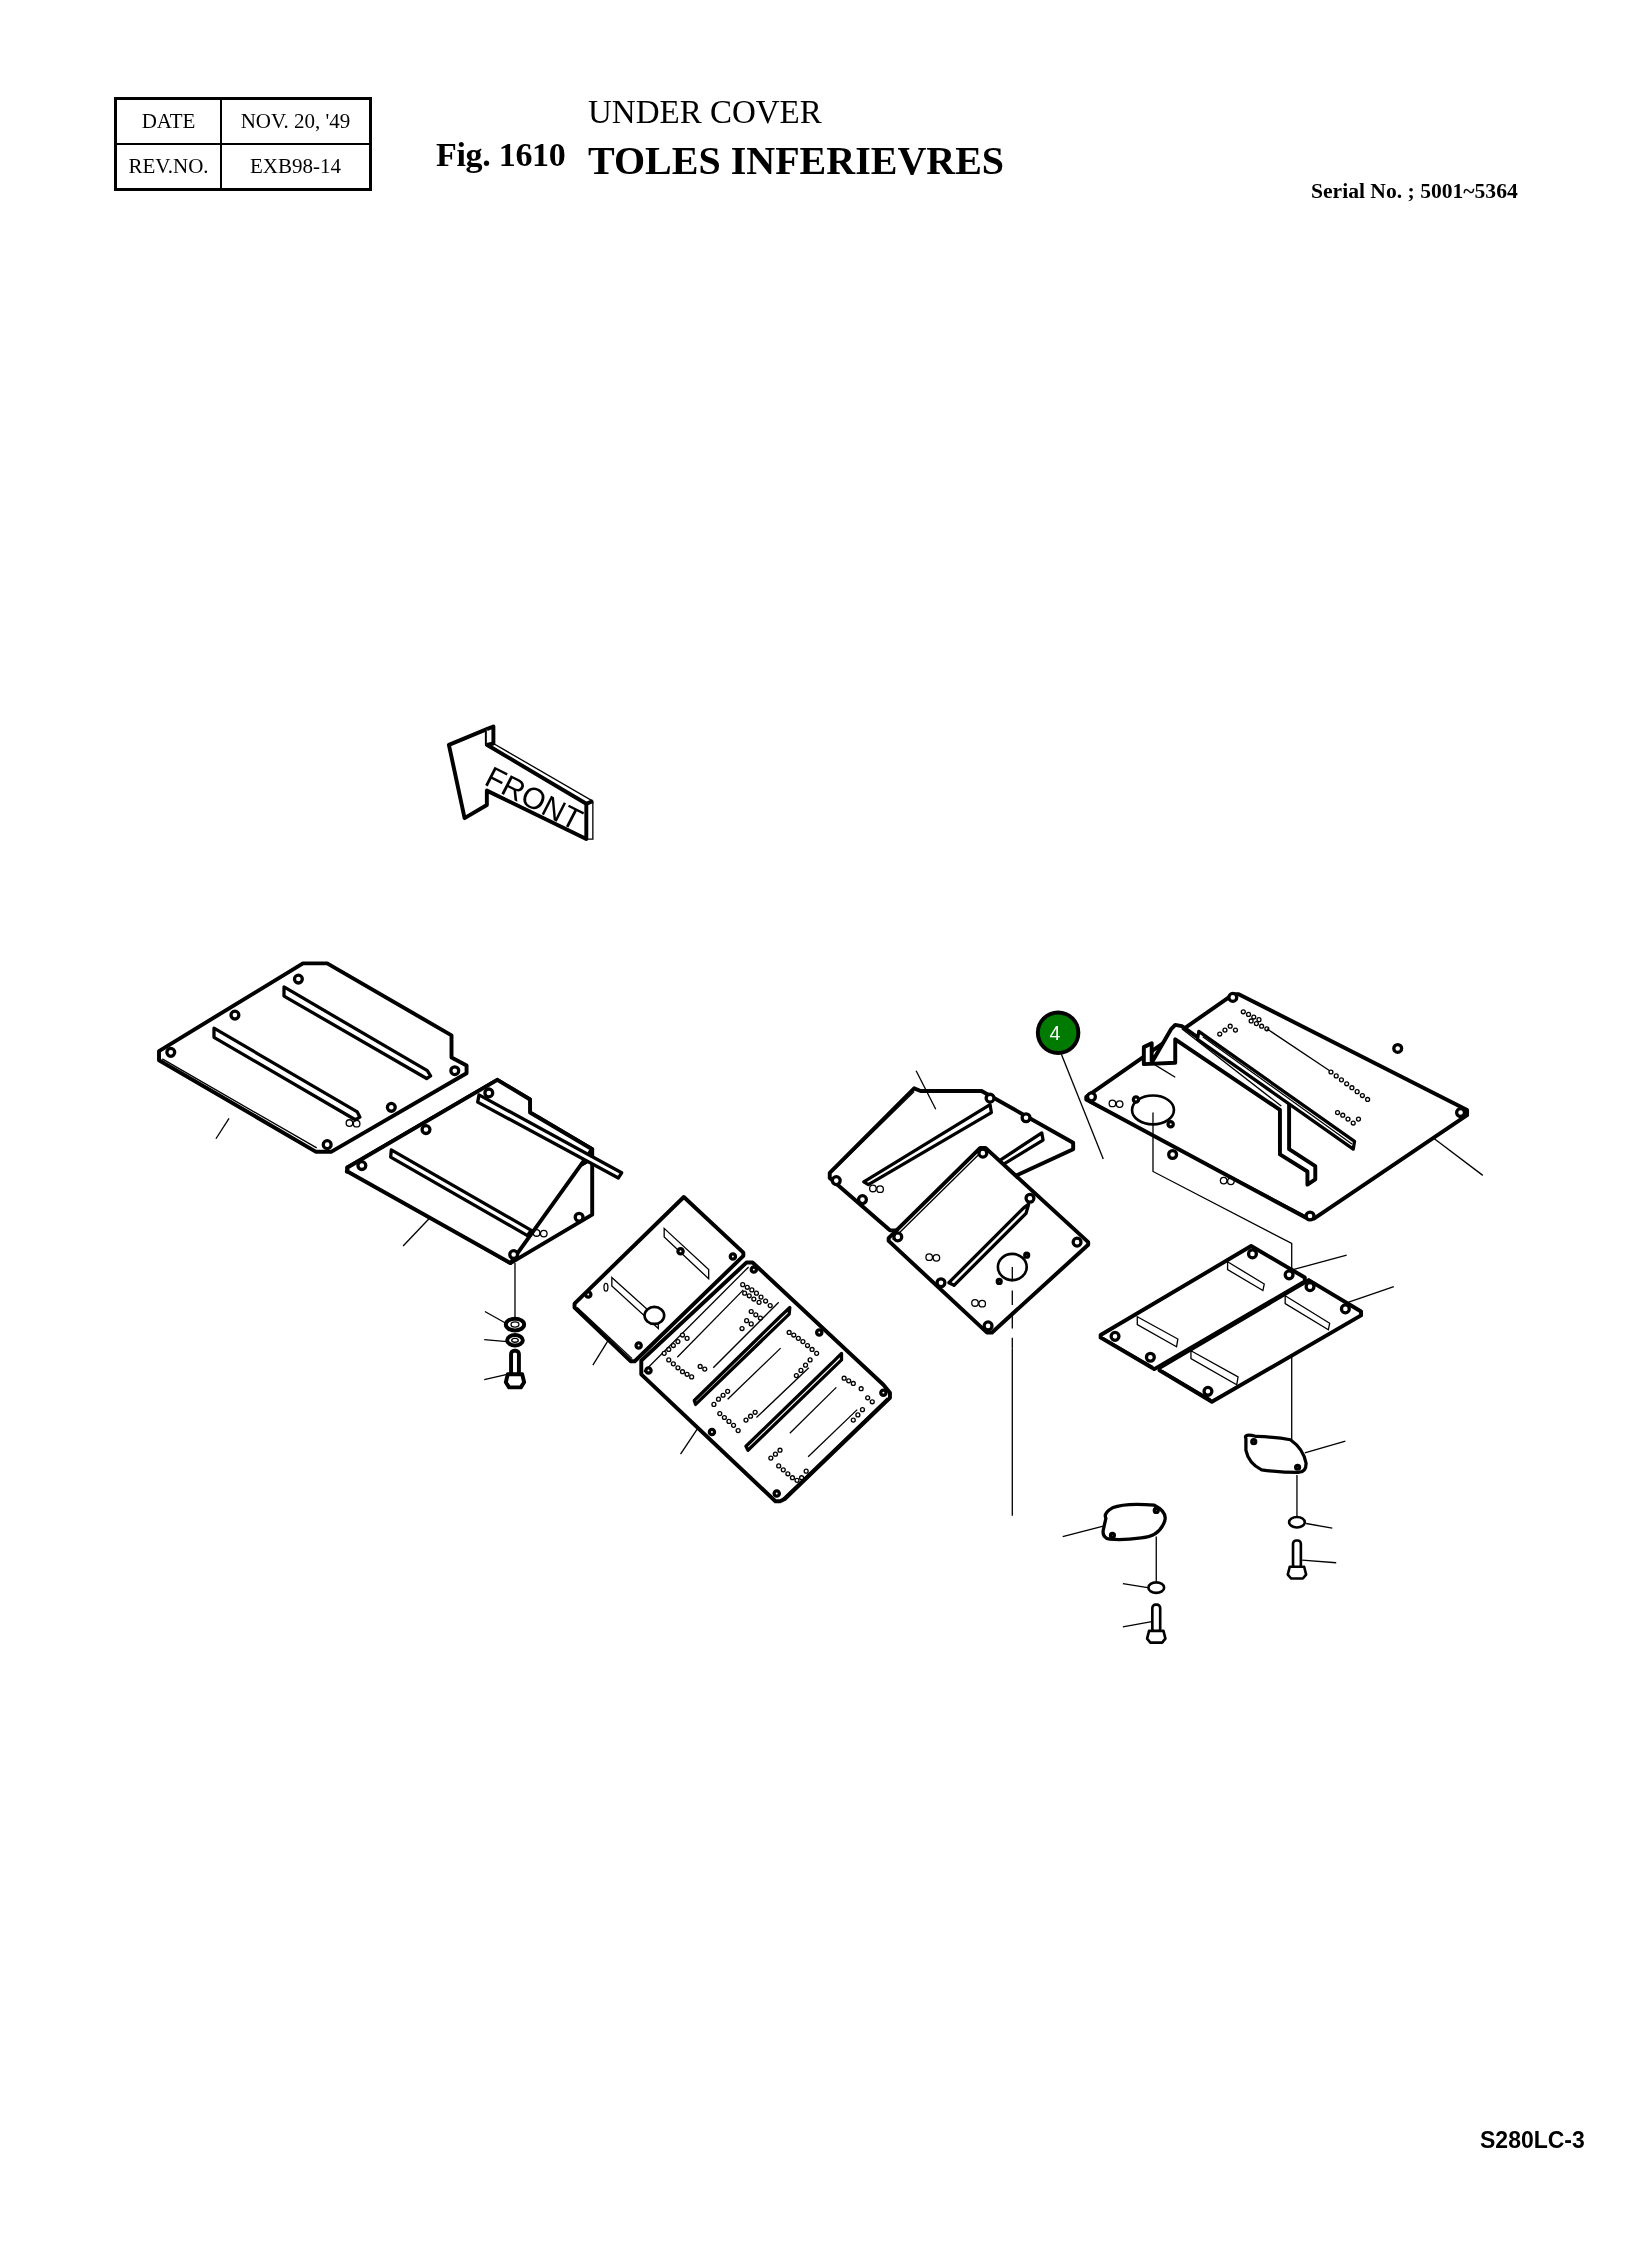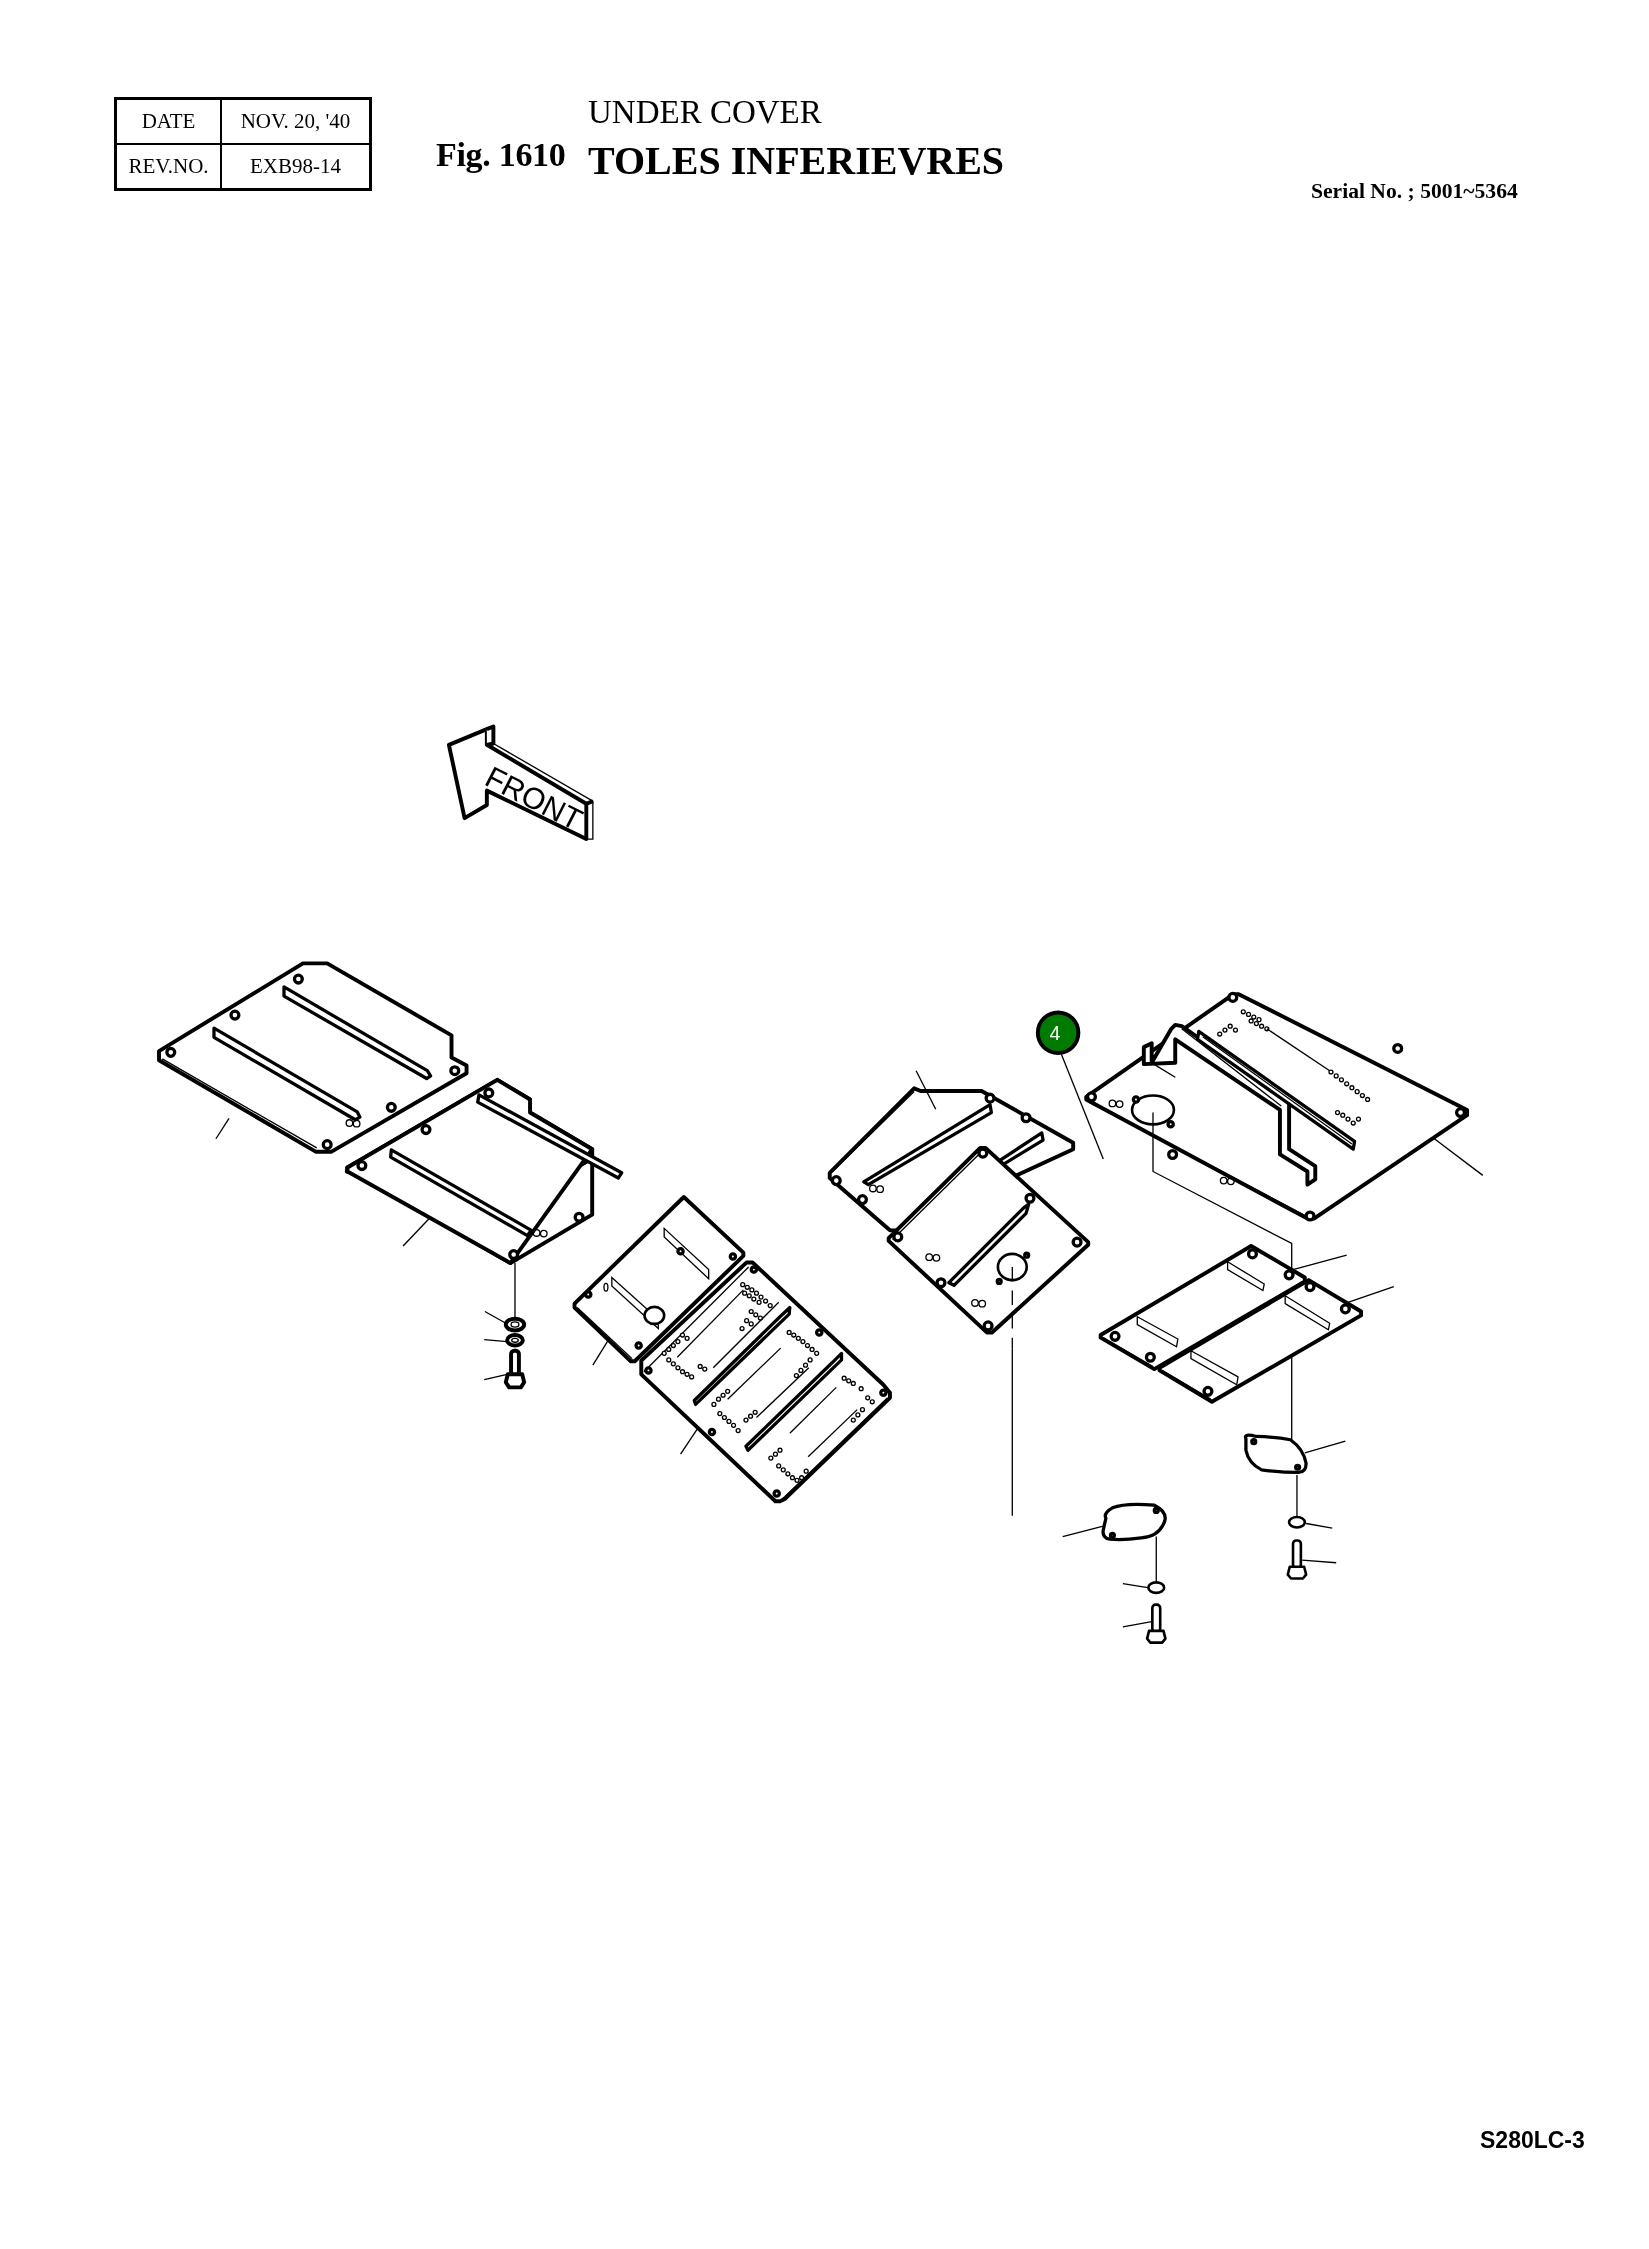--- a/index.html
+++ b/index.html
@@ -30,21 +30,21 @@
 </style>
 </head>
 <body>
 
 <div class="page">
 
   <table class="rev-table">
     <tbody>
         <tr>
       <td class="lbl">DATE</td>
-      <td>NOV.  20, '40</td>
+      <td>NOV.  20, '49</td>
     </tr>
     <tr>
       <td class="lbl">REV.NO.</td>
       <td>EXB98-14</td>
     </tr>
   </tbody>
     </table>
 
   <div class="fig-no">Fig. 1610</div>
   <div class="title-en">UNDER COVER</div>

